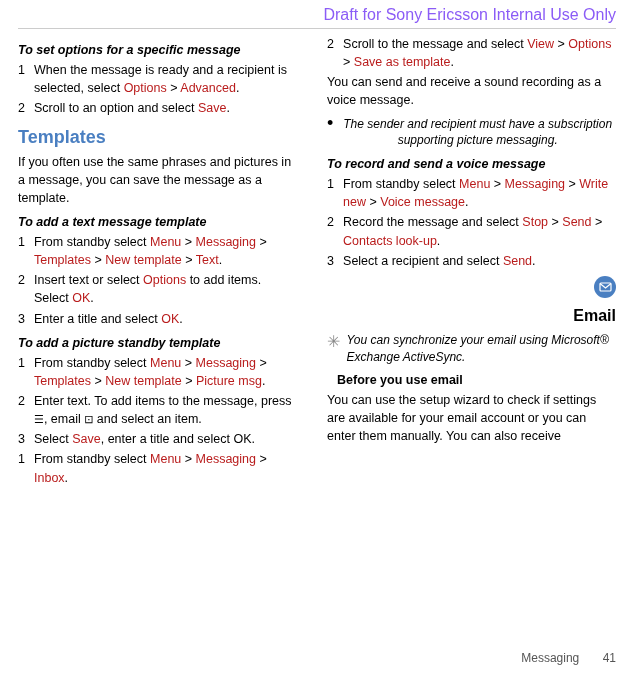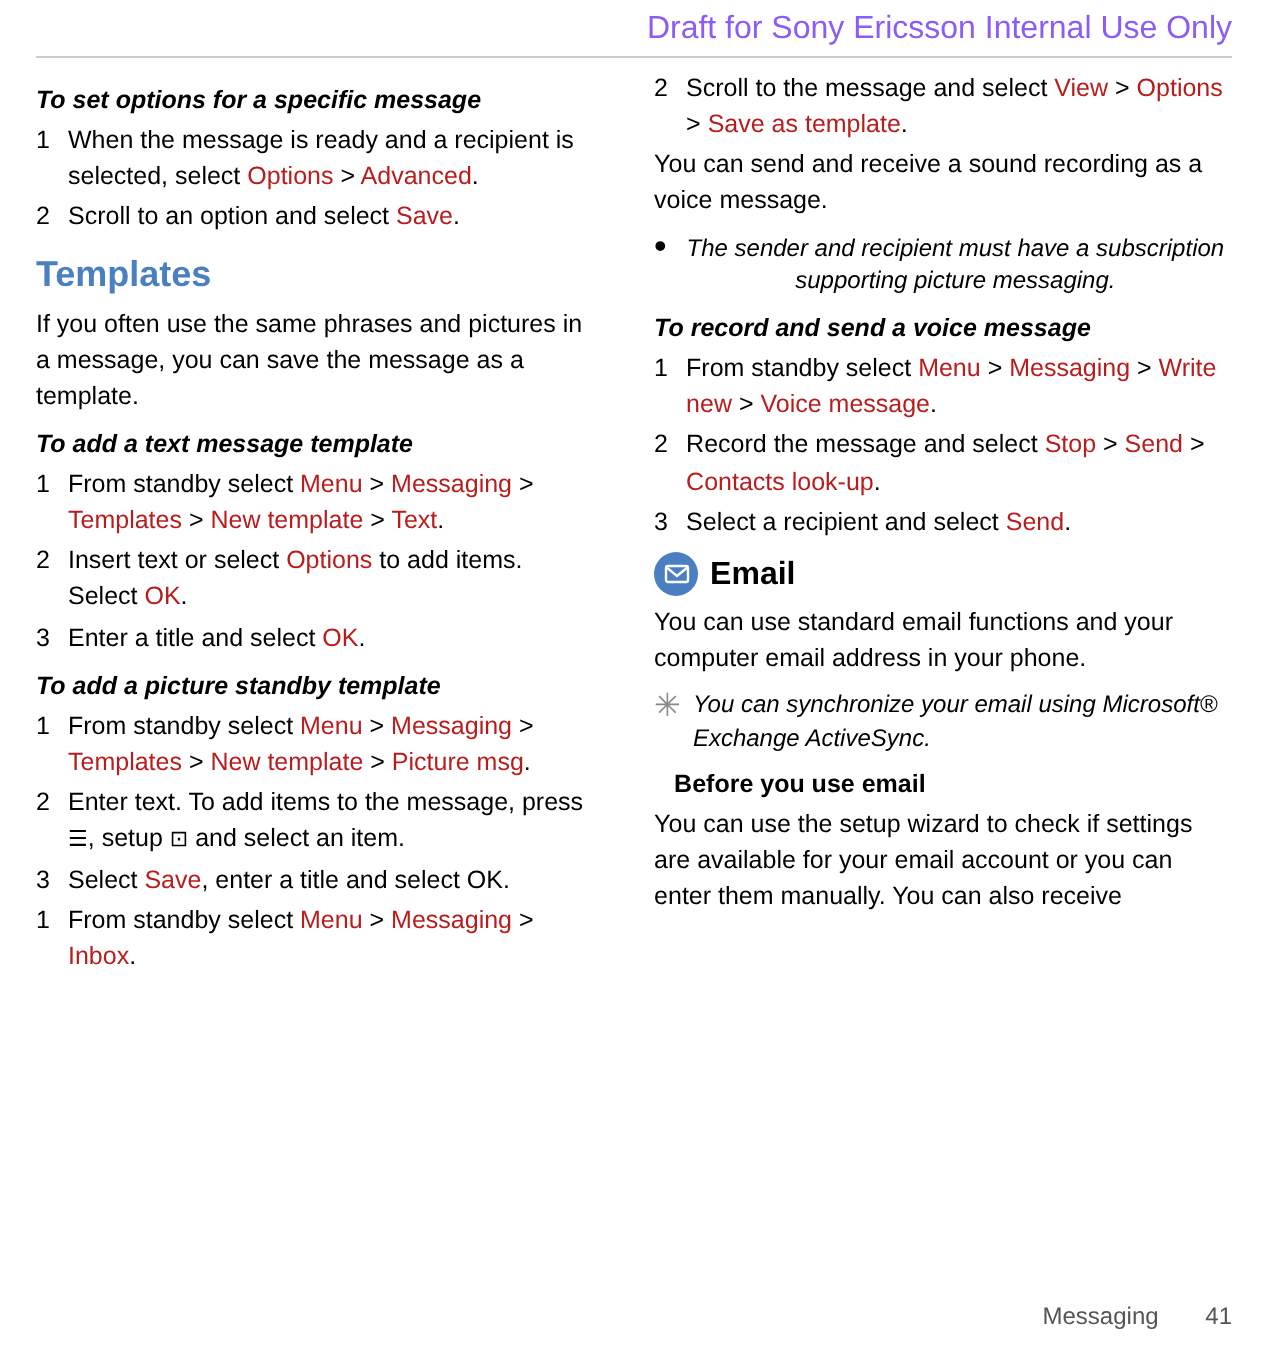--- a/index.html
+++ b/index.html
@@ -89,24 +89,25 @@
       font-weight: bold;
       flex-shrink: 0;
     }
     .voice-title {
       font-size: 16px;
       font-weight: bold;
       color: #000;
     }
     .email-header {
       display: flex;
-      align-items: flex-start;
+      align-items: flex-end;
       gap: 6px;
       margin-top: 6px;
       margin-bottom: 3px;
+      flex-direction: column;
     }
     .email-icon {
       width: 22px;
       height: 22px;
       background: #4a7fc1;
       border-radius: 50%;
       display: flex;
       align-items: center;
       justify-content: center;
       color: white;
@@ -247,21 +248,21 @@
       <div class="step">
         <span class="step-num">1</span>
         <span class="step-text">
           <span>From standby select </span><span class="link-orange">Menu</span><span> &gt; </span><span class="link-orange">Messaging</span><span> &gt; </span><span class="link-orange">Templates</span><span> &gt; </span><span class="link-orange">New template</span><span> &gt; </span><span class="link-orange">Picture msg</span><span>.</span>
         </span>
       </div>
 
       <div class="step">
         <span class="step-num">2</span>
         <span class="step-text">
-          <span>Enter text. To add items to the message, press </span><span style="font-size:11px;">☰</span><span>, setup </span><span style="font-size:11px;">⊡</span><span> and select an item.</span>
+          <span>Enter text. To add items to the message, press </span><span style="font-size:11px;">☰</span><span>, email </span><span style="font-size:11px;">⊡</span><span> and select an item.</span>
         </span>
       </div>
 
       <div class="step">
         <span class="step-num">3</span>
         <span class="step-text">
           <span>Select </span><span class="link-orange">Save</span><span>, enter a title and select OK.</span>
         </span>
       </div>
 
@@ -322,23 +323,20 @@
       <div class="email-header">
         <div class="email-icon">
           <svg width="13" height="13" viewBox="0 0 13 13" fill="white" xmlns="http://www.w3.org/2000/svg">
             <rect x="1" y="3" width="11" height="8" rx="1" fill="none" stroke="white" stroke-width="1.2"></rect>
             <polyline points="1,3.5 6.5,8 12,3.5" fill="none" stroke="white" stroke-width="1.2"></polyline>
           </svg>
         </div>
         <span class="email-title">Email</span>
       </div>
 
-      <div class="section-para">
-        <span>You can use standard email functions and your computer email address in your phone.</span>
-      </div>
 
       <div class="tip-bullet">
         <span class="tip-icon">✳</span>
         <span class="tip-text">You can synchronize your email using Microsoft® Exchange ActiveSync.</span>
       </div>
 
       <div class="subsection-title-bold">
         <span>Before you use email</span>
       </div>
 

